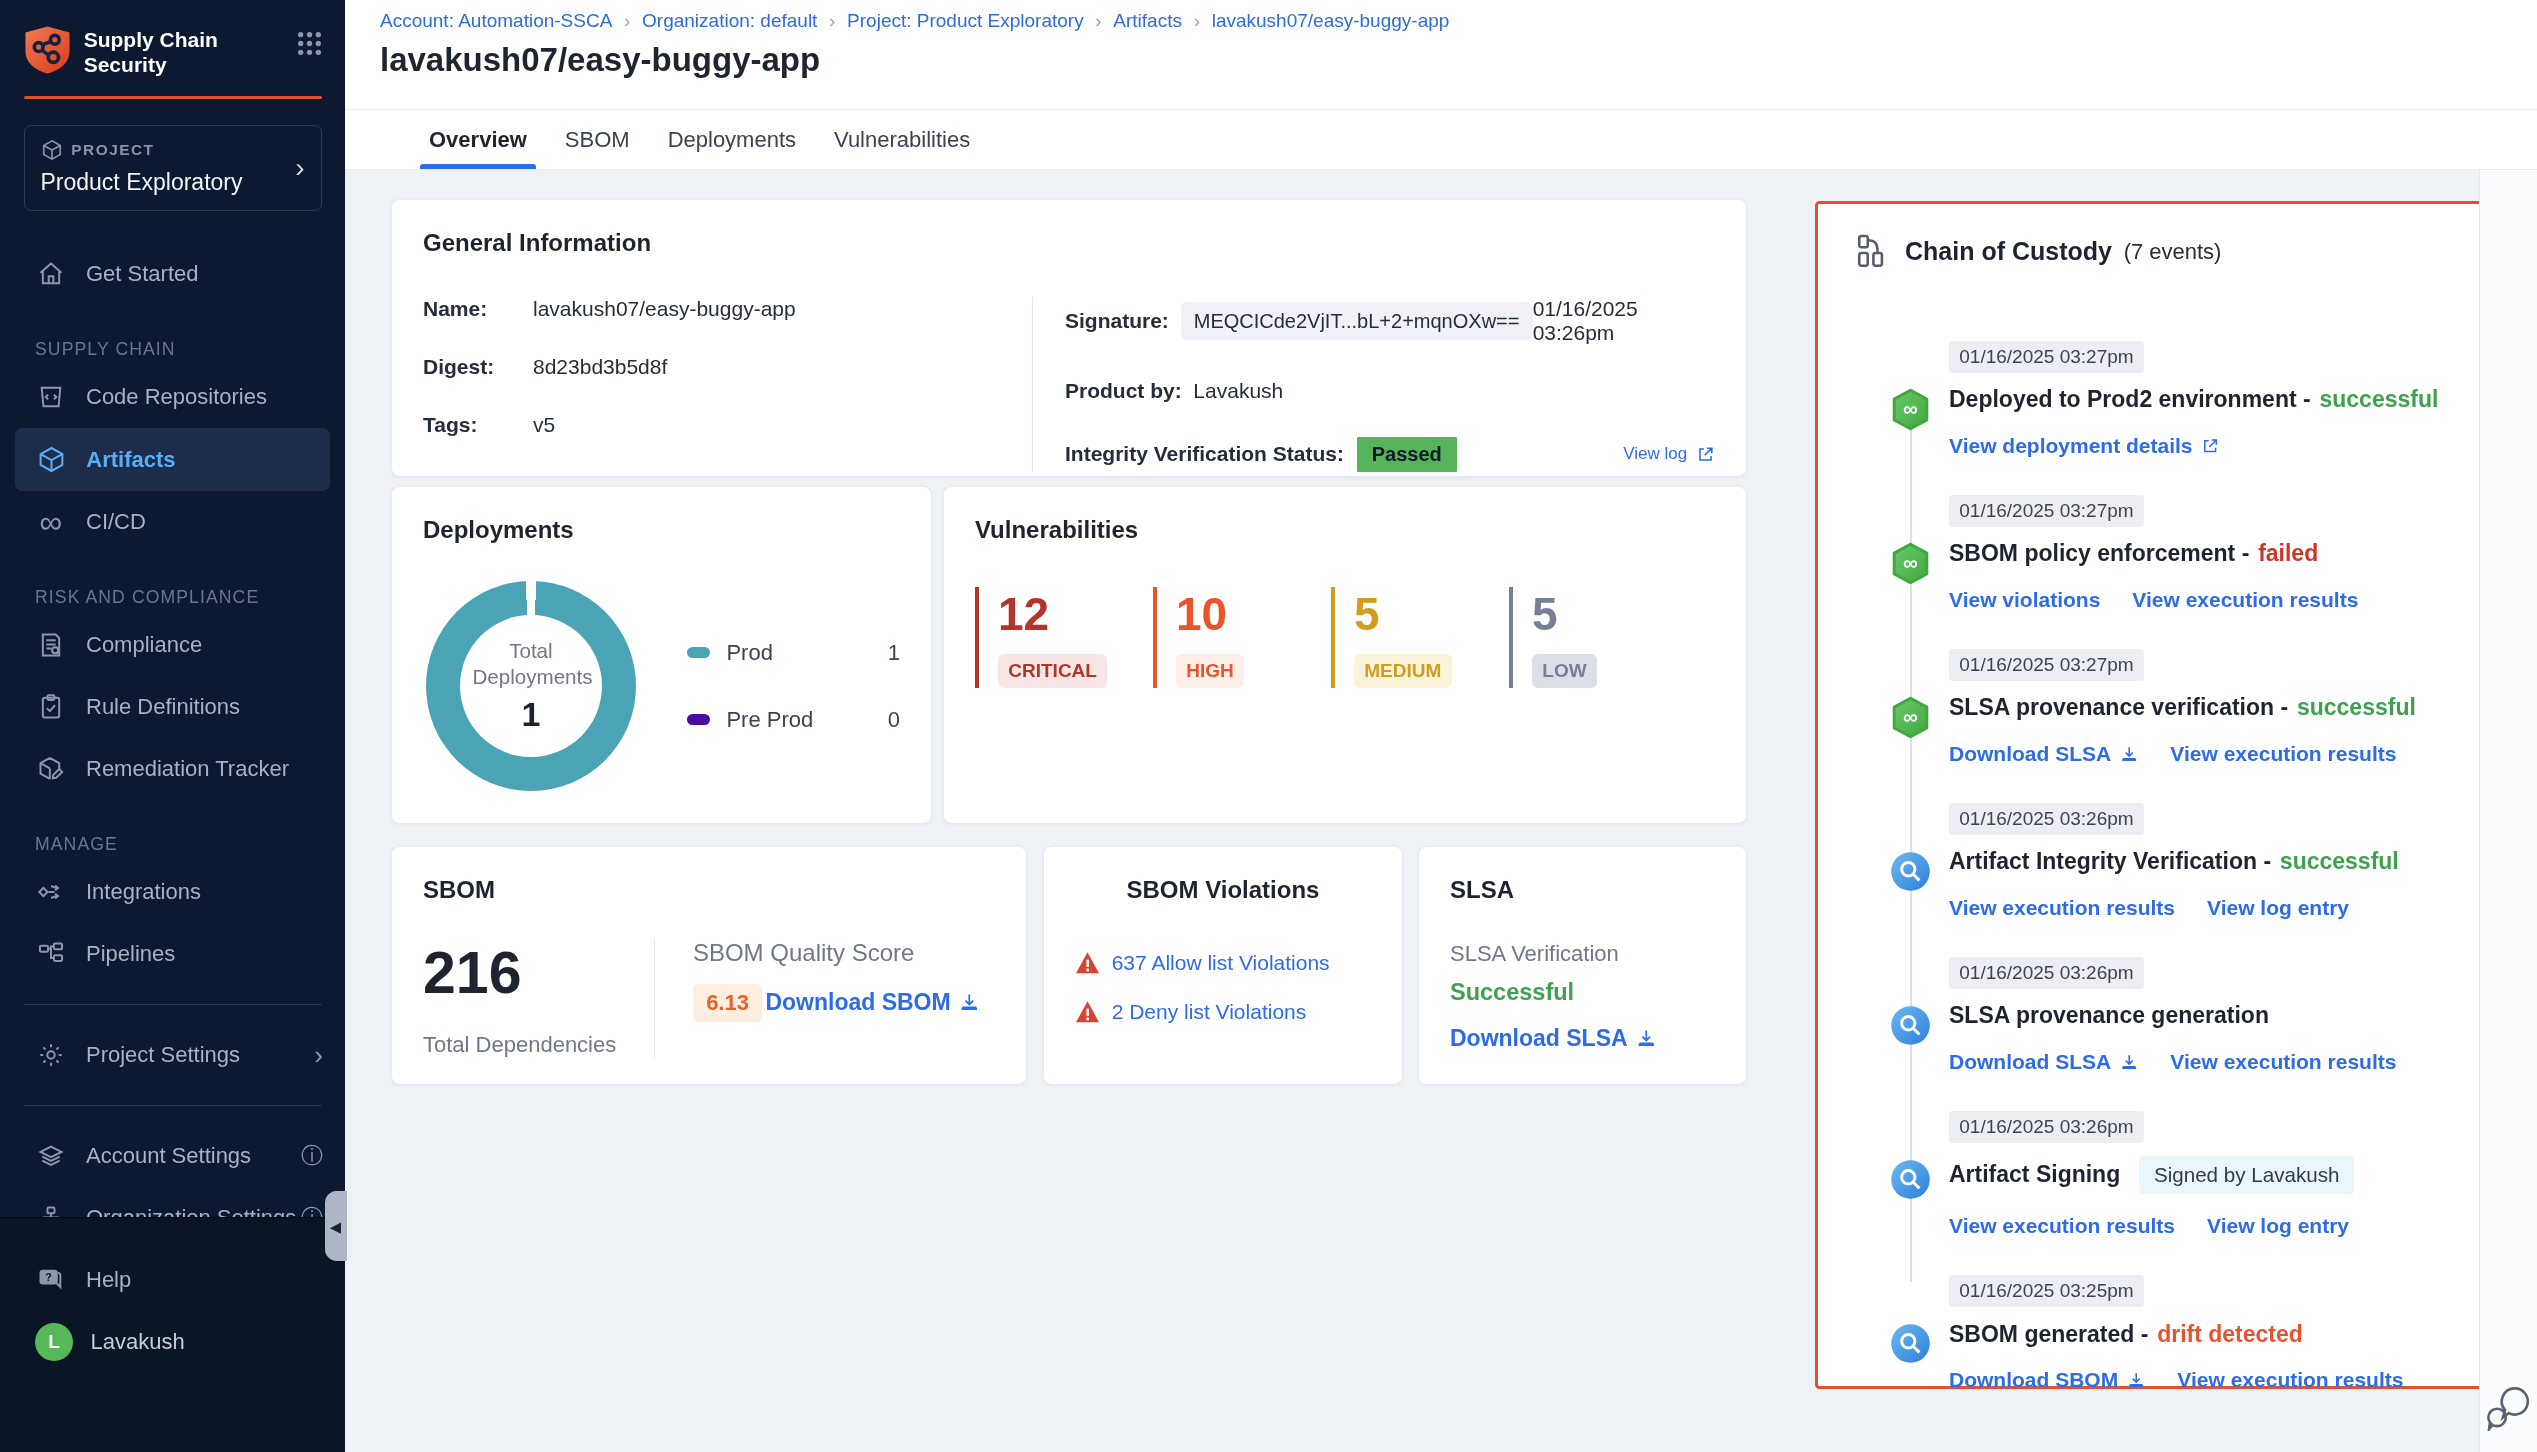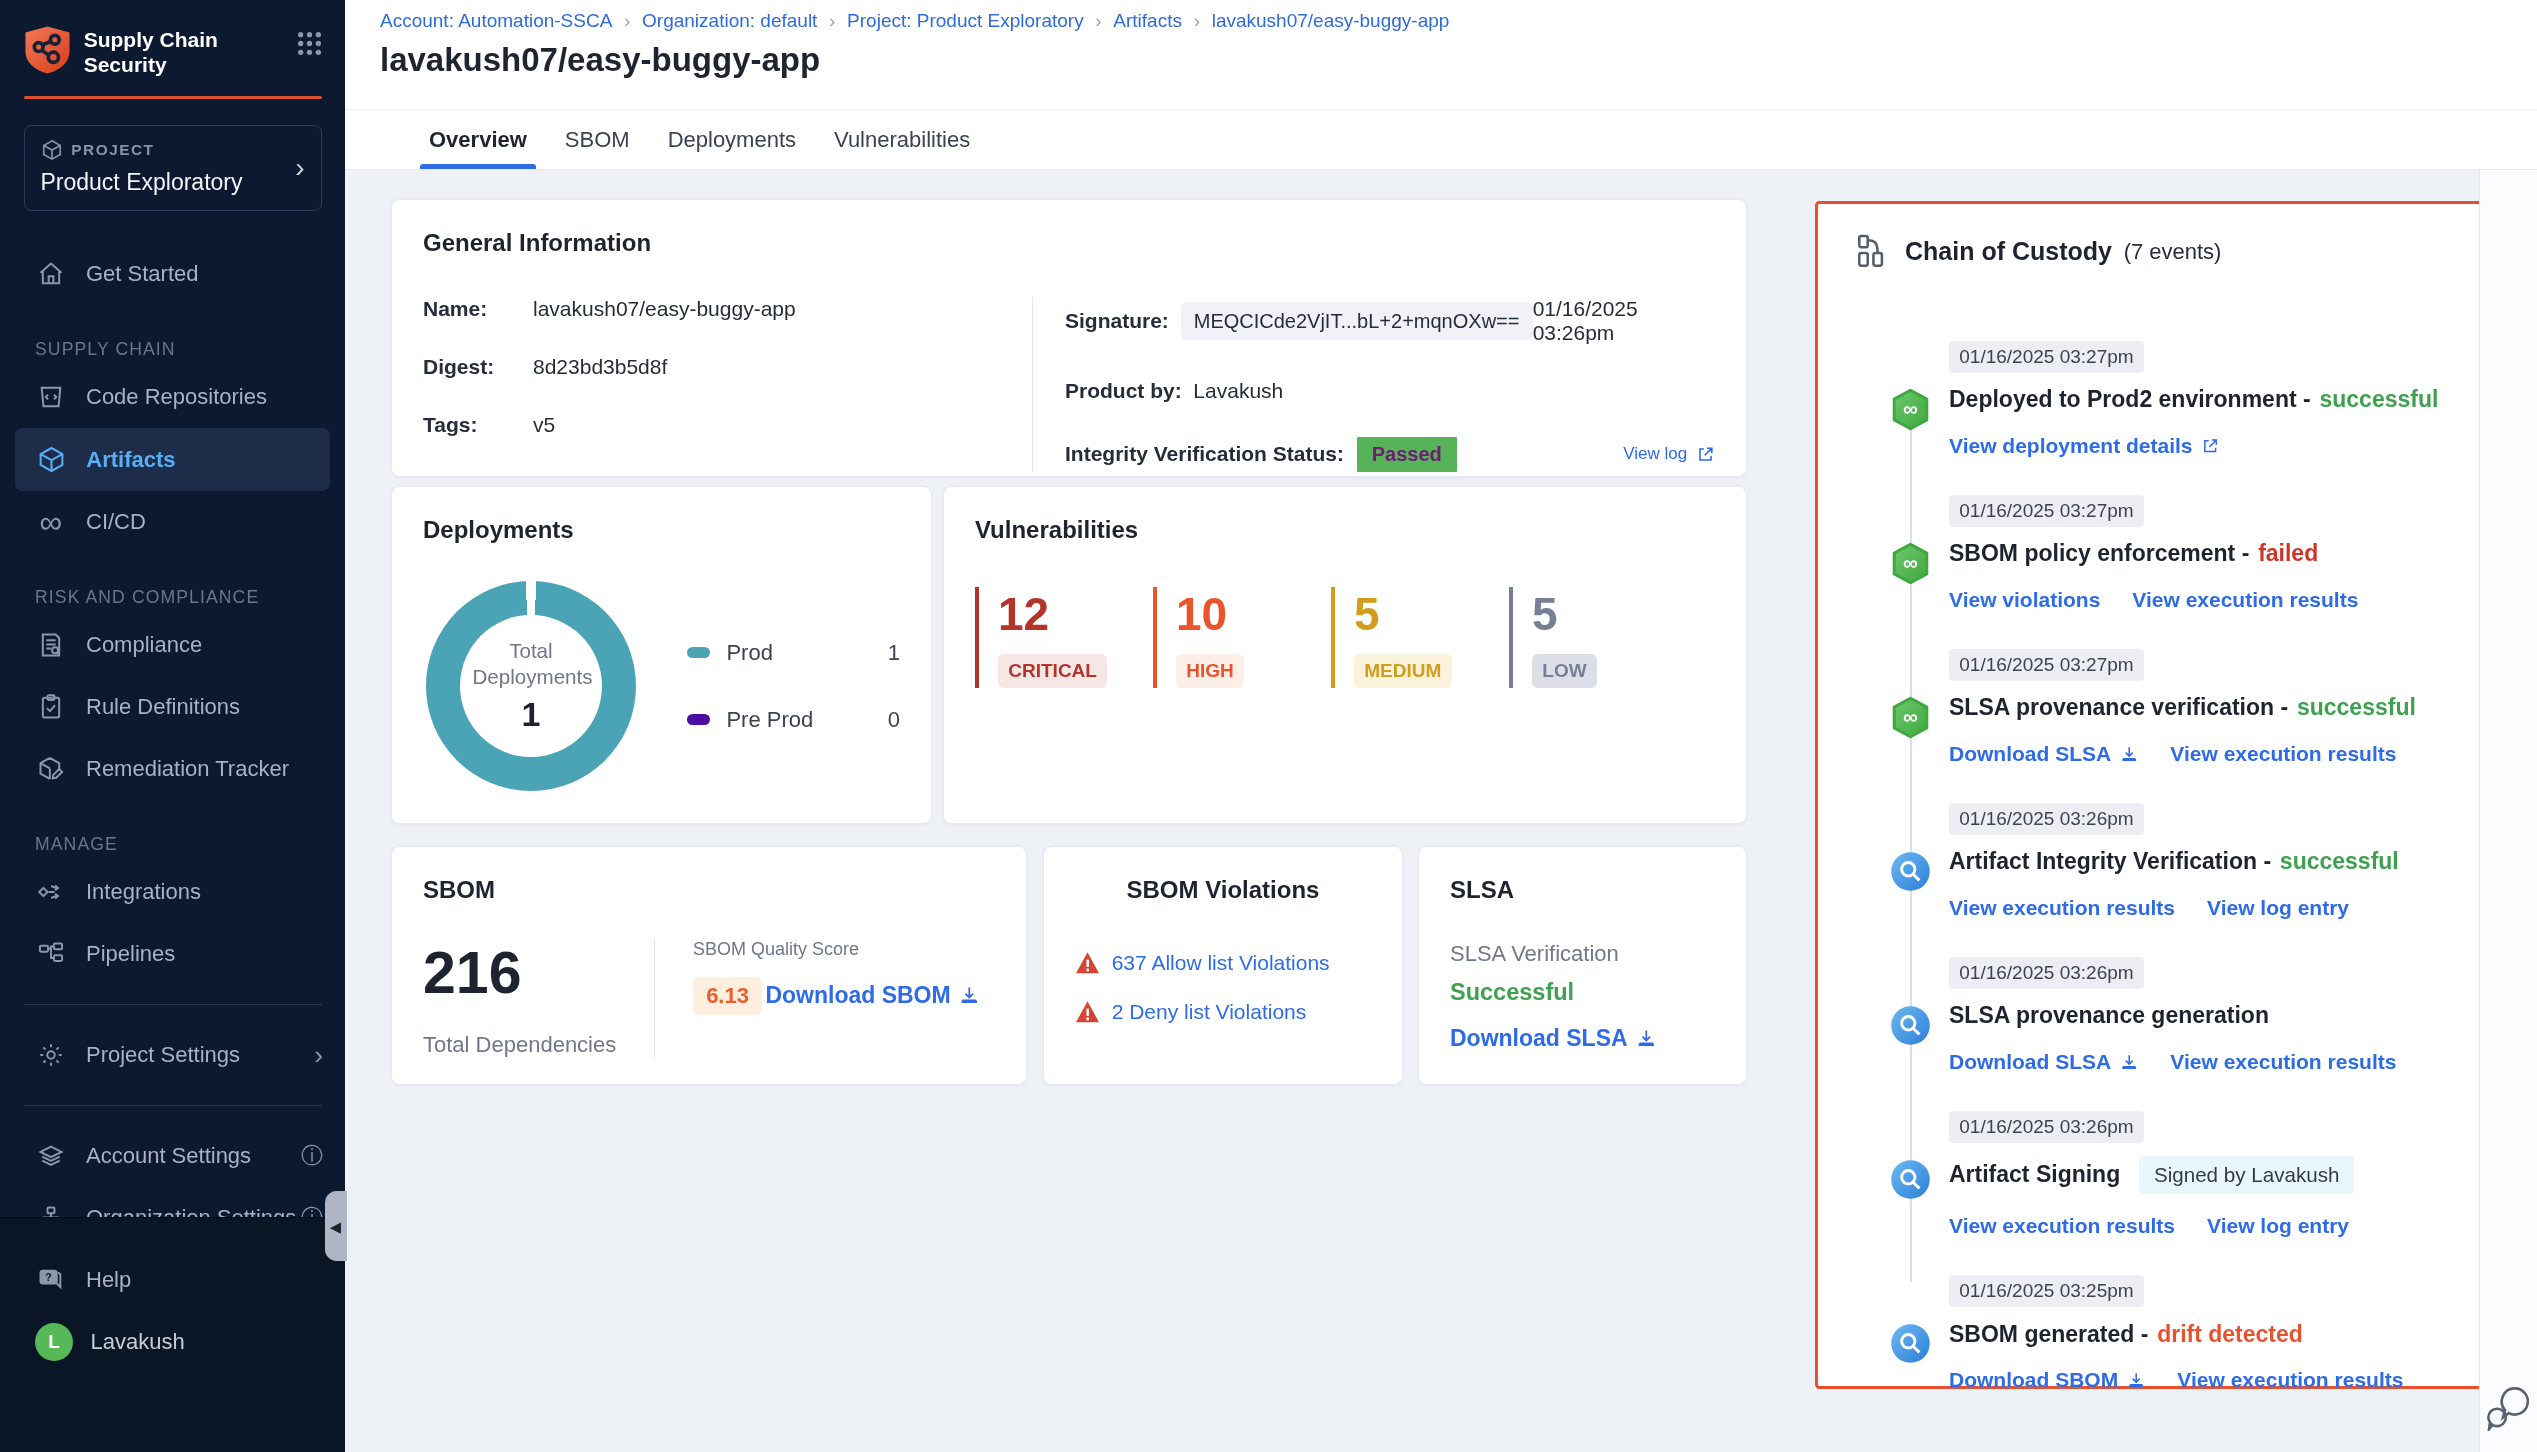--- a/index.html
+++ b/index.html
@@ -69,21 +69,21 @@
   #card-gi { left:46px; top:29px; width:1356px; height:278px; }
   .gi-grid { display:flex; margin-top:40px; }
   .gi-left { width:609px; }
   .gi-row { display:flex; align-items:center; margin-bottom:34px; font-size:21px; }
   .gi-label { font-weight:700; color:#262d3a; width:110px; flex:0 0 auto; }
   .gi-val { color:#262d3a; }
   .gi-right { flex:1; border-left:0.7px solid #e3e6ec; padding-left:32px; }
   .sig-pill { background:#f1f1f8; border-radius:5.9px; padding:7.3px 13.2px; font-size:20px;
     color:#262d3a; margin-left:11.7px; }
   .sig-date { margin-left:auto; color:#262d3a; }
-  .passed-badge { background:#57b35a; color:#701a75; font-weight:700; font-size:20px;
+  .passed-badge { background:#57b35a; color:#0f172a; font-weight:700; font-size:20px;
     border-radius:1px; padding:5.9px 14.7px; margin-left:13.2px; }
   .link { color:#2e6be6; cursor:pointer; display:inline-flex; align-items:center; gap:8.8px; }
   .gi-viewlog { margin-left:auto; font-size:17px; }
 
   
   #card-dep { left:46px; top:316px; width:541px; height:338px; }
   .dep-body { display:flex; margin-top:37px; align-items:center; }
   .donut { width:210px; height:210px; border-radius:50%; margin-left:2.9px; flex:0 0 auto;
     background:conic-gradient(#ffffff 0deg 3deg, #4aa4b5 3deg 357deg, #ffffff 357deg 360deg);
     display:flex; align-items:center; justify-content:center; }
@@ -113,21 +113,21 @@
   .sev-medium .sev-badge { color:#d29c1d; background:#faf2da; }
   .sev-low { border-color:#767f95; } .sev-low .sev-num{color:#767f95;}
   .sev-low .sev-badge { color:#767f95; background:#dcdfe8; }
 
   
   #card-sbom { left:46px; top:676px; width:636px; height:239px; }
   .sbom-body { display:flex; margin-top:35px; }
   .sbom-total { font-size:59px; font-weight:700; color:#1d2430; }
   .sbom-sub { margin-top:25px; color:#6f7789; font-size:22px; }
   .sbom-div { width:0.7px; background:#e3e6ec; margin:0 38px; }
-  .quality-label { color:#6f7789; font-size:18px; }
+  .quality-label { color:#6f7789; font-size:24px; }
   .quality-badge { display:inline-block; margin-top:16px; background:#fdeede; color:#e8602c;
     font-size:22px; font-weight:700; padding:5.9px 13.2px; border-radius:5.9px; }
   .sbom-dl { margin-top:22px; font-size:23px; font-weight:700; }
 
   #card-viol { left:698px; top:676px; width:360px; height:239px;text-align:center; }
   .viol-list { margin-top:47px; display:flex; flex-direction:column; gap:25px; }
   .viol-row { display:flex; align-items:center; gap:11.7px; font-size:21px; }
 
   #card-slsa { left:1073px; top:676px; width:329px; height:239px; }
   .slsa-label { margin-top:37px; color:#6f7789; font-size:22px; }

